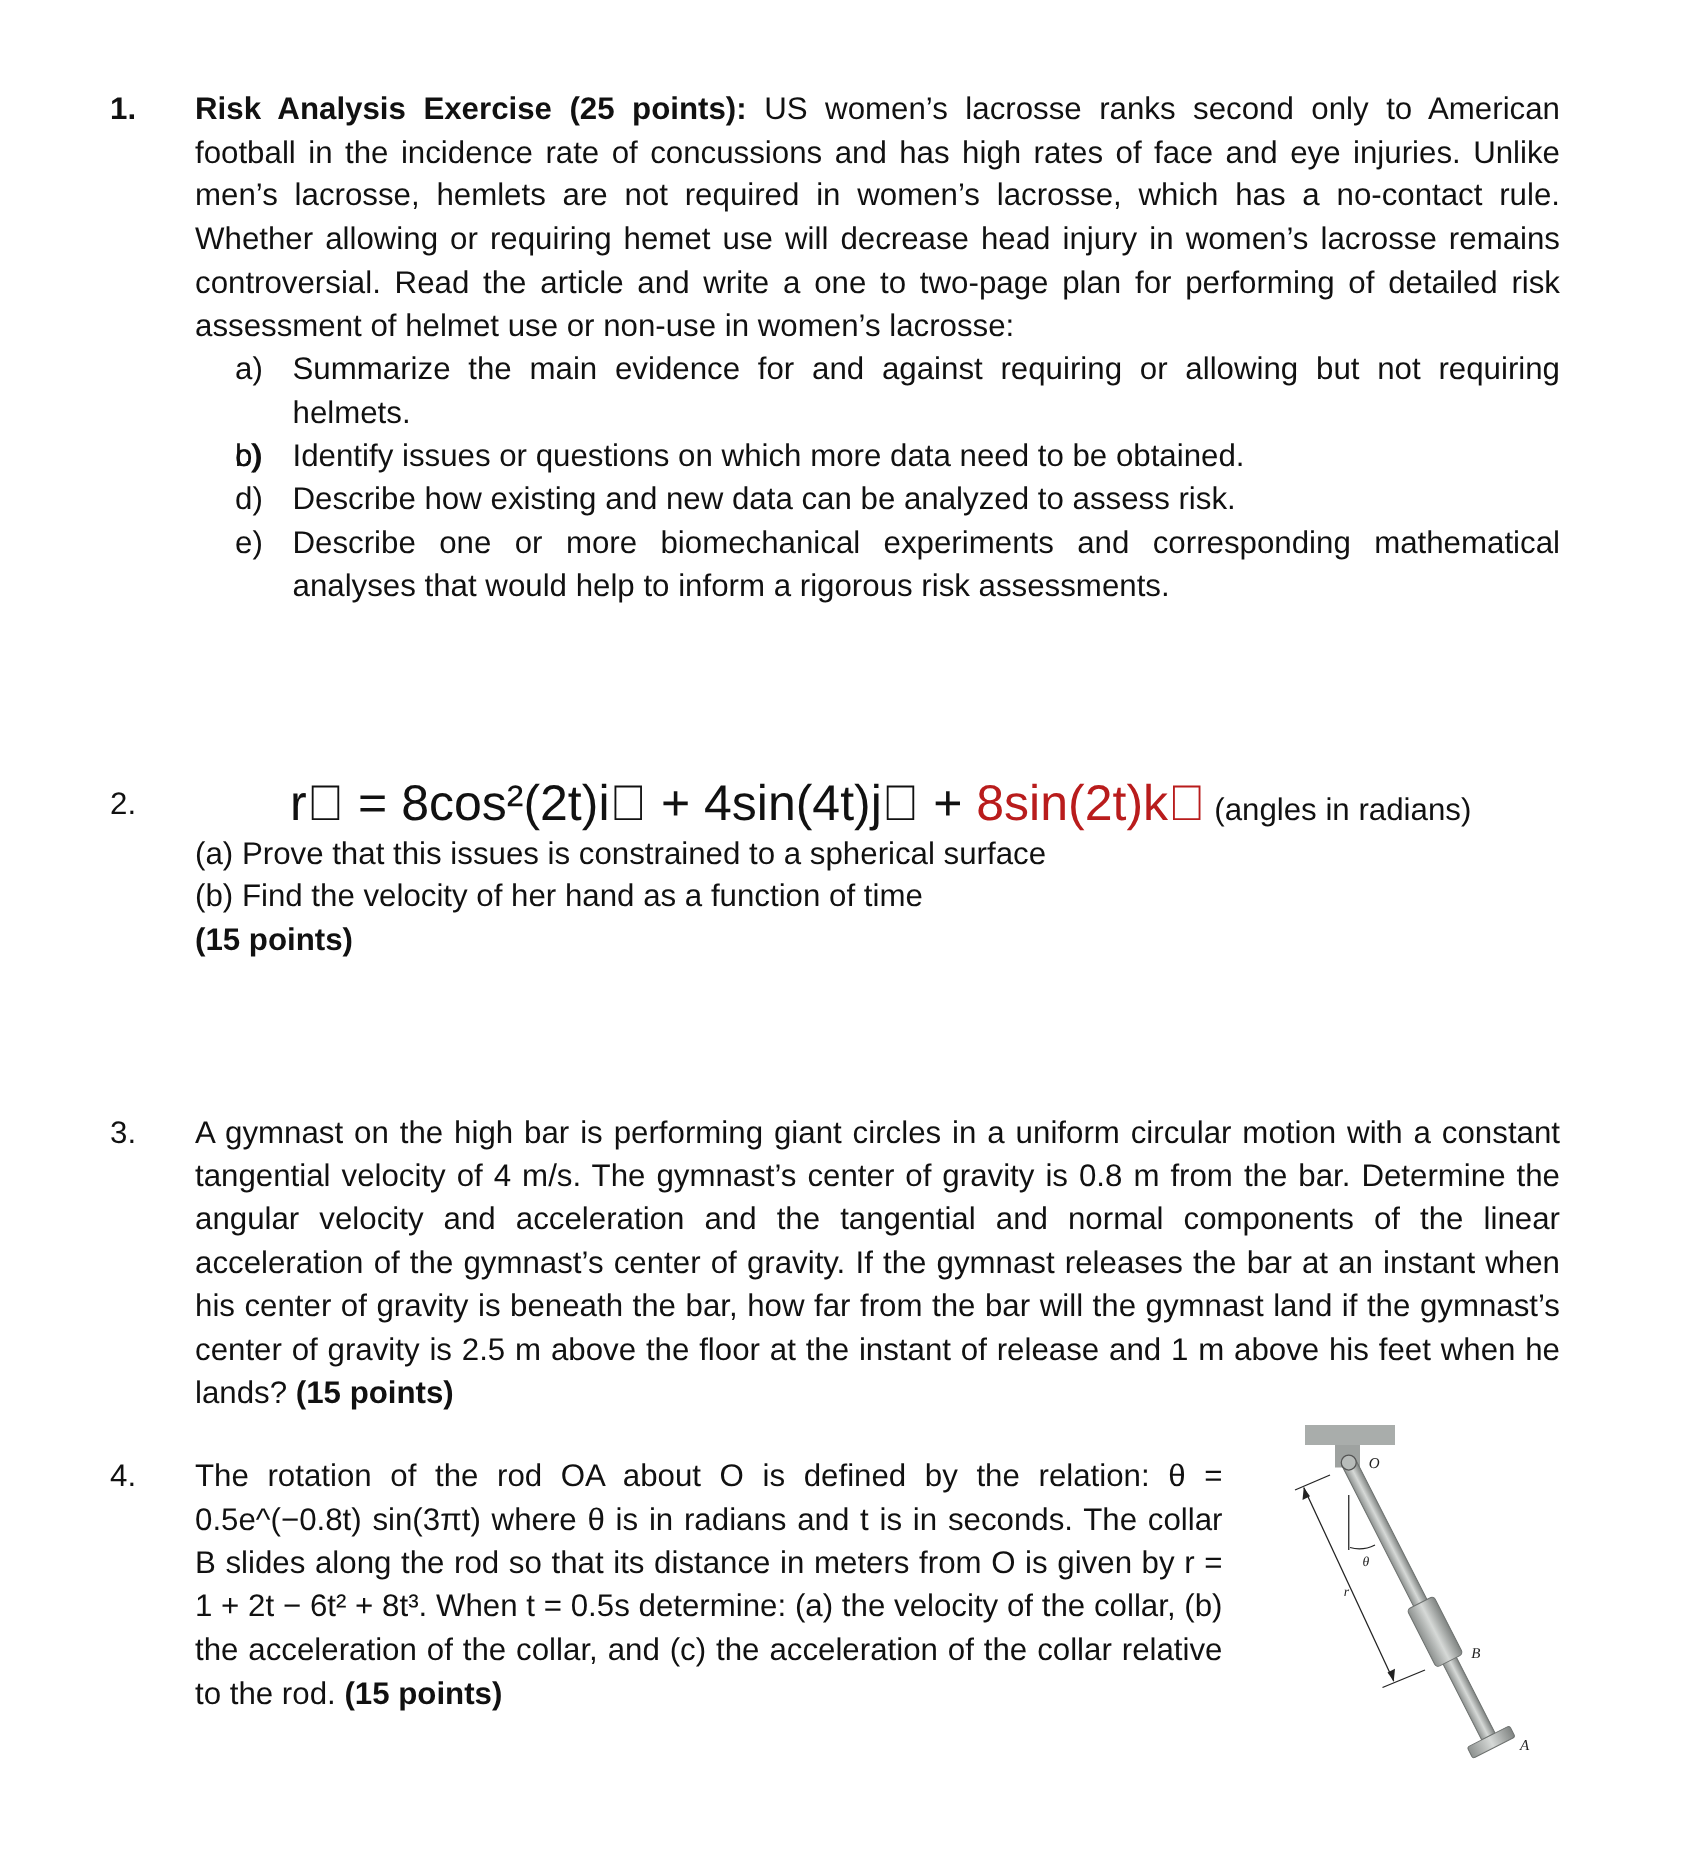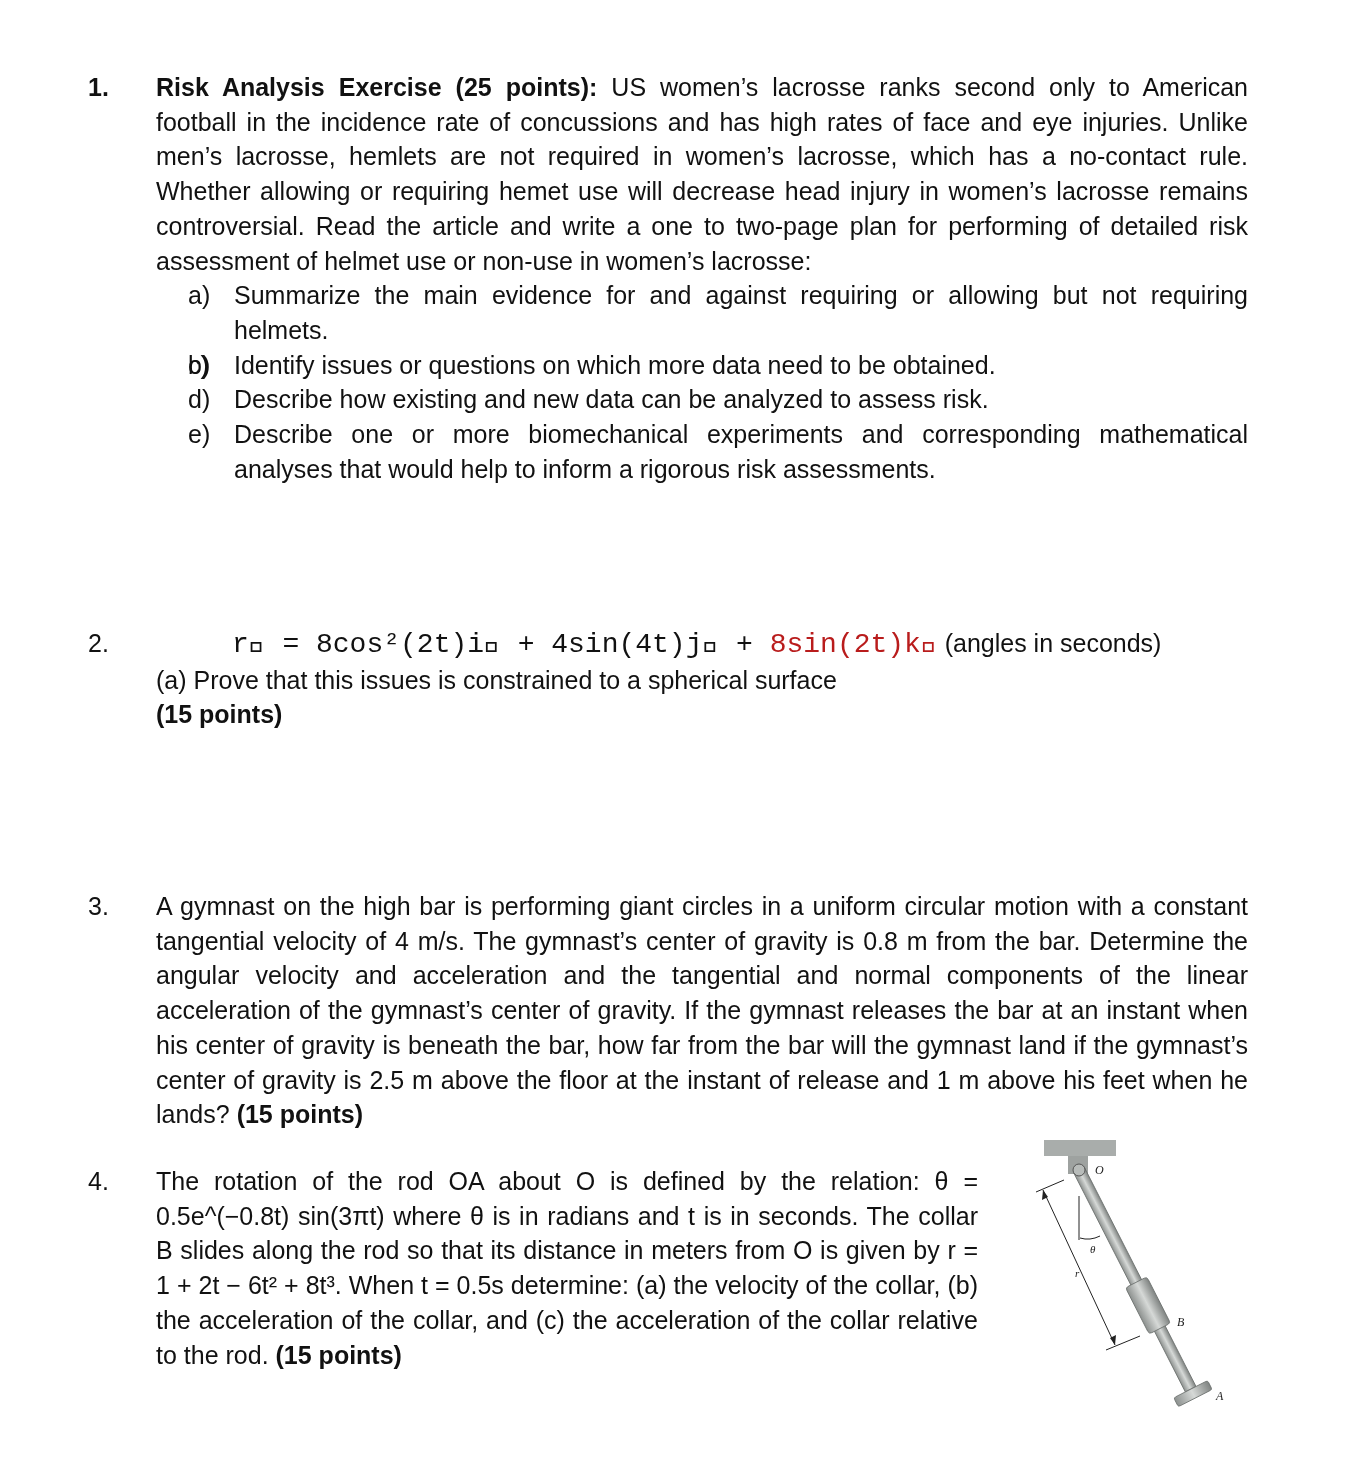--- a/index.html
+++ b/index.html
@@ -5,21 +5,21 @@
   html,body{margin:0;padding:0;background:#ffffff;}
   body{width:1351px;height:1483px;position:relative;overflow:hidden;
        font-family:"Liberation Sans",sans-serif;color:#111;}
   .q{position:absolute;left:88px;width:1160px;font-size:25px;line-height:34.7px;}
   .num{position:absolute;left:0;top:0;}
   .body{margin-left:68px;text-align:justify;}
   .b{font-weight:bold;}
   .sub{margin-left:32px;}
   .sub .li{position:relative;padding-left:46px;}
   .sub .li .lab{position:absolute;left:0;top:0;}
-  .math{font-family:Liberation Mono, monospace;font-size:28px;}
+  .math{font-family:Liberation Sans, sans-serif;font-size:40px;}
   .blue{color:#b91c1c;}
   .fig{position:absolute;left:1020px;top:1140px;width:230px;height:290px;}
 </style>
 </head>
 <body>
 
 <div class="q" style="top:70px;">
   <span class="num b">1.</span>
   <div class="body">
     <span class="b">Risk Analysis Exercise (25 points):</span><span> US women’s lacrosse ranks second only to American football in the incidence rate of concussions and has high rates of face and eye injuries. Unlike men’s lacrosse, hemlets are not required in women’s lacrosse, which has a no-contact rule. Whether allowing or requiring hemet use will decrease head injury in women’s lacrosse remains controversial. Read the article and write a one to two-page plan for performing of detailed risk assessment of helmet use or non-use in women’s lacrosse:</span>
@@ -30,23 +30,24 @@
       <div class="li"><span class="lab">d)</span><span>Describe how existing and new data can be analyzed to assess risk.</span></div>
       <div class="li"><span class="lab">e)</span><span>Describe one or more biomechanical experiments and corresponding mathematical analyses that would help to inform a rigorous risk assessments.</span></div>
     </div>
   </div>
 </div>
 
 <div class="q" style="top:626px;">
   <span class="num">2.</span>
   <div class="body">
     <div style="margin-left:76px;">
-      <span class="math">r⃗ = 8cos²(2t)i⃗ + 4sin(4t)j⃗ + </span><span class="math blue">8sin(2t)k⃗</span><span> (angles in seconds)</span>
+      <span class="math">r⃗ = 8cos²(2t)i⃗ + 4sin(4t)j⃗ + </span><span class="math blue">8sin(2t)k⃗</span><span> (angles in radians)</span>
     </div>
     <div>(a) Prove that this issues is constrained to a spherical surface</div>
+    <div>(b) Find the velocity of her hand as a function of time</div>
     <div class="b">(15 points)</div>
   </div>
 </div>
 
 <div class="q" style="top:889px;">
   <span class="num">3.</span>
   <div class="body">
     <span>A gymnast on the high bar is performing giant circles in a uniform circular motion with a constant tangential velocity of 4 m/s. The gymnast’s center of gravity is 0.8 m from the bar. Determine the angular velocity and acceleration and the tangential and normal components of the linear acceleration of the gymnast’s center of gravity. If the gymnast releases the bar at an instant when his center of gravity is beneath the bar, how far from the bar will the gymnast land if the gymnast’s center of gravity is 2.5 m above the floor at the instant of release and 1 m above his feet when he lands? </span><span class="b">(15 points)</span>
   </div>
 </div>

